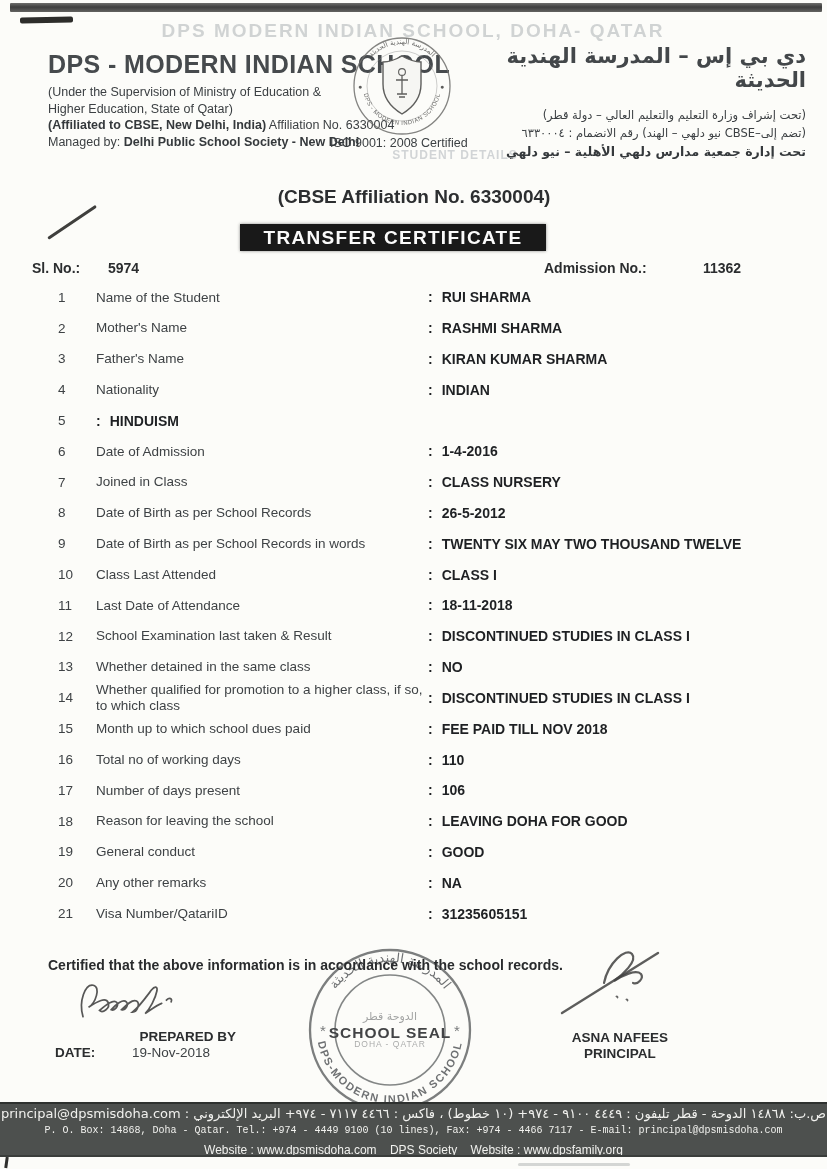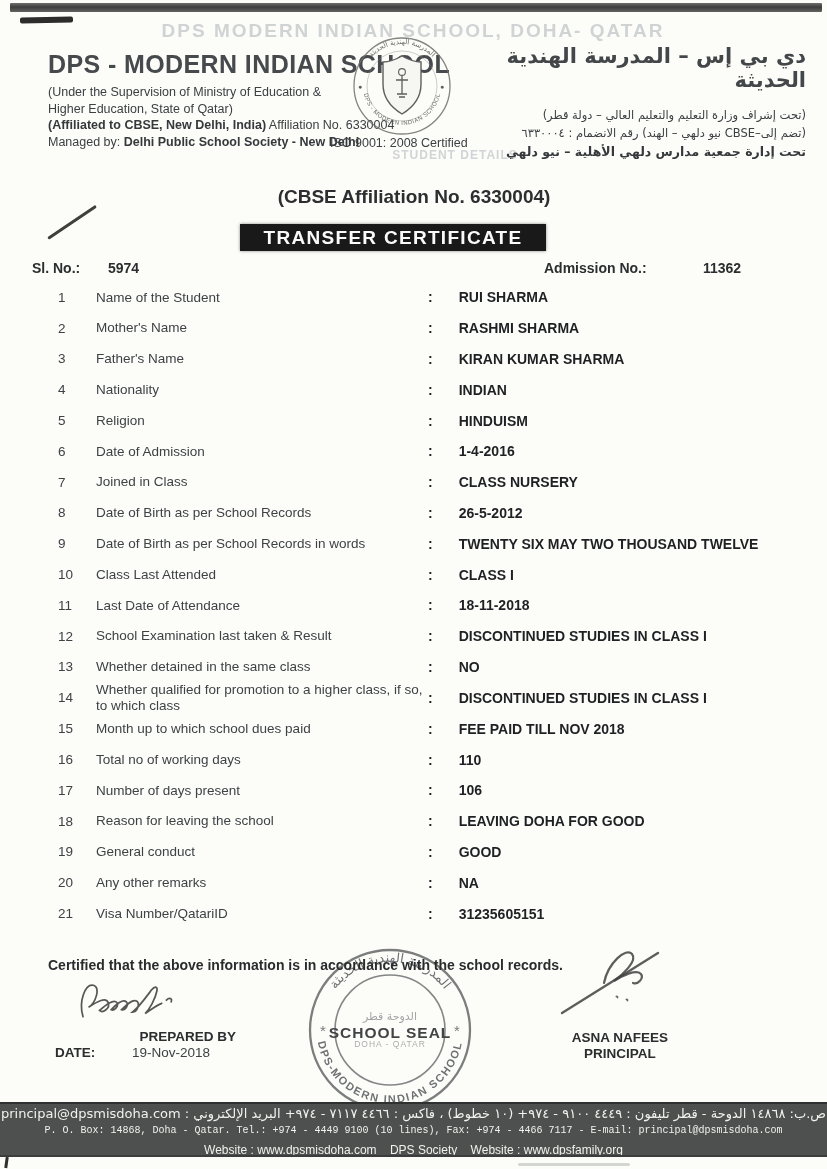--- a/index.html
+++ b/index.html
@@ -46,21 +46,21 @@
   .adm-label{position:absolute;left:544px;}
   .adm-value{position:absolute;left:703px;}
 
   
   .fields{left:55px;top:282px;width:750px;display:flex;flex-direction:column;}
   .f-row{display:flex;align-items:center;min-height:30.8px;}
   .f-no{width:38px;font-size:13.5px;color:#3e4245;flex:none;padding-left:3px;}
   .f-label{width:332px;font-size:13.5px;line-height:15.5px;color:#3e4245;flex:none;}
   .f-valcell{display:flex;font-size:14px;font-weight:bold;color:#1e2023;}
   .f-colon{flex:none;}
-  .f-value{margin-left:26px;white-space:nowrap;}
+  .f-value{margin-left:9px;white-space:nowrap;}
 
   
   .certified{left:48px;top:957px;font-size:14px;font-weight:bold;color:#292b2d;z-index:3;}
   .sig-left{left:72px;top:972px;width:118px;height:58px;z-index:3;}
   .prepared-by{left:96px;top:1029px;width:140px;text-align:right;font-size:13.5px;font-weight:bold;color:#2b2d2f;z-index:3;}
   .date-row{left:32px;top:1045px;font-size:13.5px;z-index:3;}
   .date-label{font-weight:bold;color:#2b2d2f;padding-left:23px;}
   .date-value{margin-left:33px;color:#3e4245;}
   .seal-box{left:306px;top:946px;width:168px;height:168px;z-index:2;opacity:.9;}
   .sig-right{left:556px;top:941px;width:118px;height:84px;z-index:3;}
@@ -167,21 +167,20 @@
       <span class="f-no">4</span>
       <span class="f-label">Nationality</span>
       <span class="f-valcell">
         <span class="f-colon">:</span>
         <span class="f-value">INDIAN</span>
       </span>
     </div>
 
     <div class="f-row">
       <span class="f-no">5</span>
-      <span class="f-label">Religion</span>
       <span class="f-valcell">
         <span class="f-colon">:</span>
         <span class="f-value">HINDUISM</span>
       </span>
     </div>
 
     <div class="f-row">
       <span class="f-no">6</span>
       <span class="f-label">Date of Admission</span>
       <span class="f-valcell">

